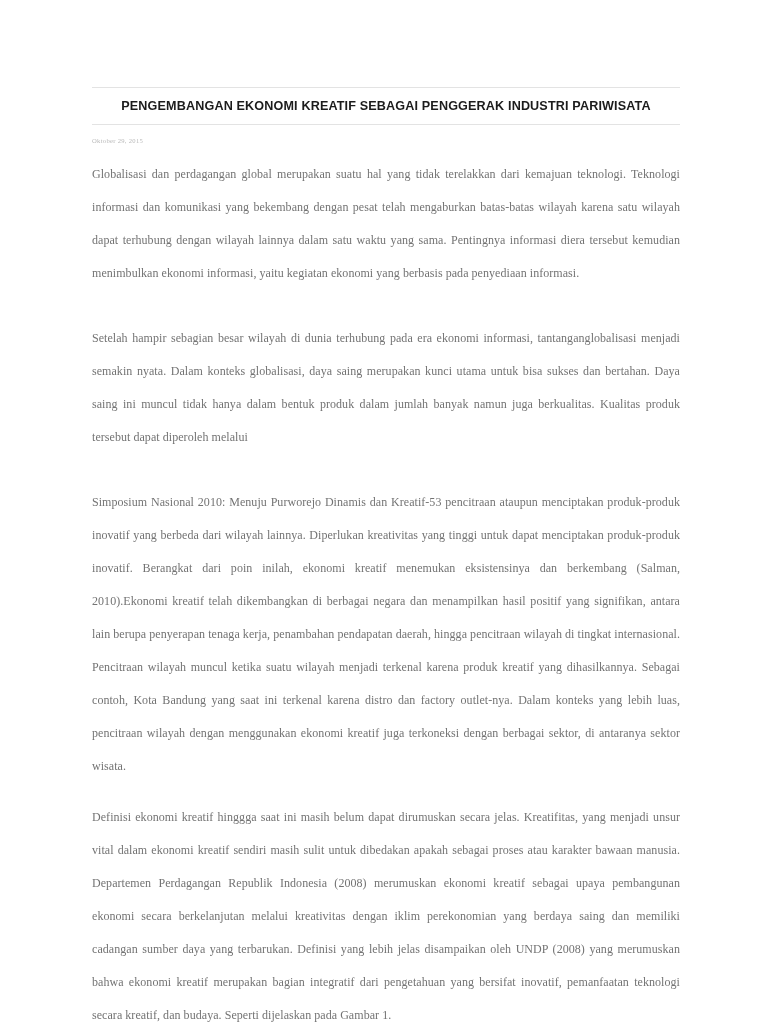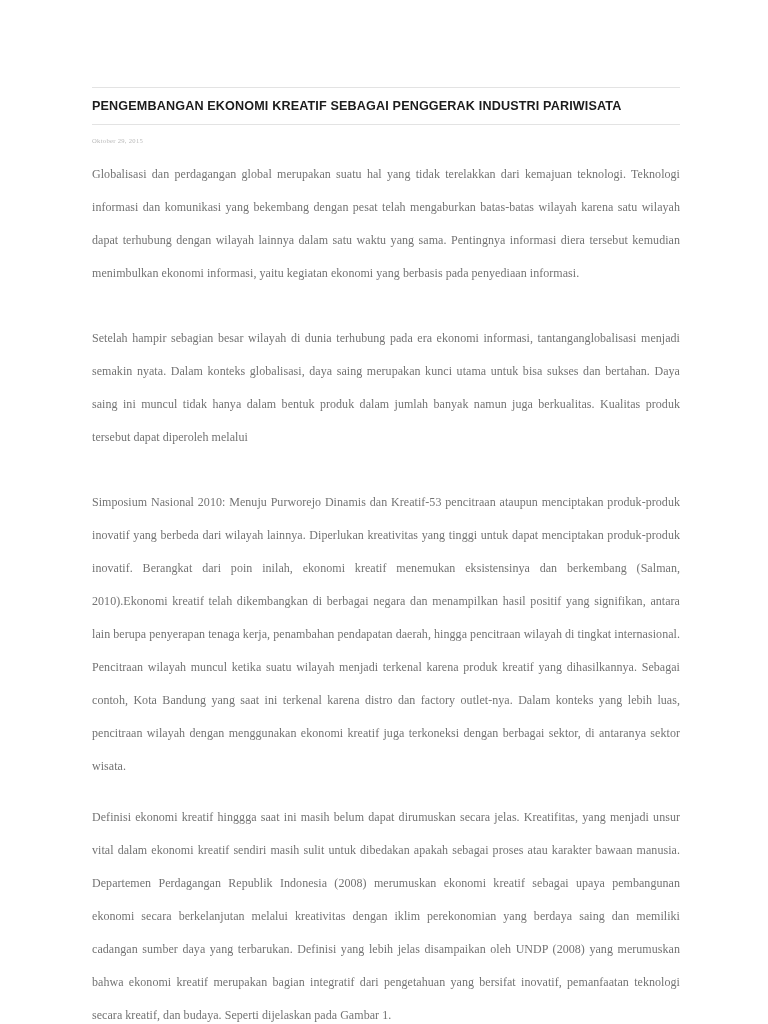--- a/index.html
+++ b/index.html
@@ -37,21 +37,21 @@
   }
   .rule-top { margin-top: 87px; }
   .rule-bottom { margin-top: 0; }
 
   .doc-title {
     font-family: "Liberation Sans", "DejaVu Sans", sans-serif;
     font-weight: bold;
     font-size: 12.6px;
     letter-spacing: 0.15px;
     color: #1c1c1c;
-    text-align: left;
+    text-align: center;
     padding: 11px 0 10px 0;
     line-height: 1.2;
   }
 
   .doc-date {
     font-size: 6.6px;
     color: #b9b9b9;
     letter-spacing: 0.3px;
     margin-top: 12px;
     margin-bottom: 14px;

